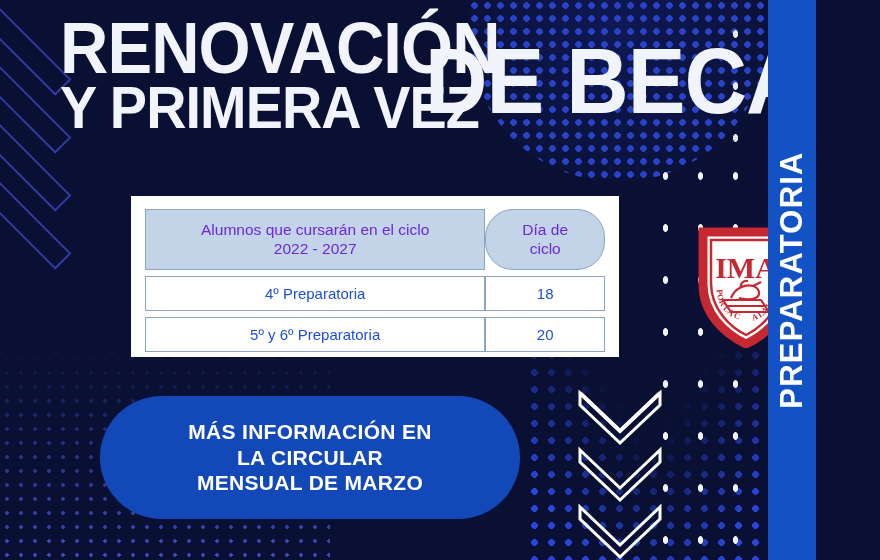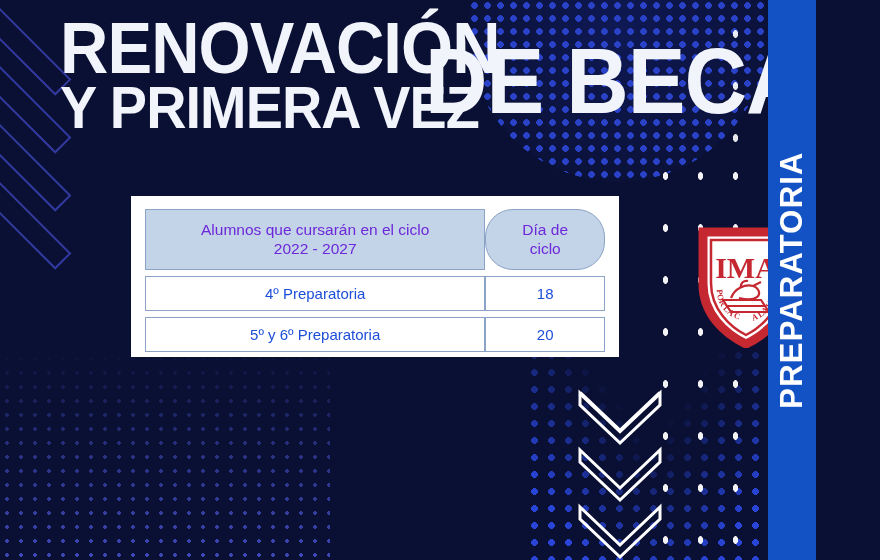--- a/index.html
+++ b/index.html
@@ -260,20 +260,27 @@
             <td class="row-gap" colspan="2"></td>
           </tr>
         <tr>
           <td class="td-cell">5º y 6º Preparatoria</td>
           <td class="td-cell">20</td>
         </tr>
       </tbody>
     </table>
   </div>
 
+  <div class="cta">
+    <div class="cta-text">
+      <span>MÁS INFORMACIÓN EN</span><br>
+      <span>LA CIRCULAR</span><br>
+      <span>MENSUAL DE MARZO</span>
+    </div>
+  </div>
 
   <div class="crest">
     <svg width="98" height="122" viewBox="0 0 98 122">
       <path d="M6 6 H92 V58 C92 88 70 108 49 118 C28 108 6 88 6 58 Z" fill="#ffffff" stroke="#c62832" stroke-width="9"></path>
       <path d="M14 14 H84 V57 C84 83 65 101 49 109 C33 101 14 83 14 57 Z" fill="#ffffff" stroke="#c62832" stroke-width="2.5"></path>
       <text x="49" y="52" text-anchor="middle" fill="#c62832" font-family="Liberation Serif, serif" font-weight="bold" font-size="30">IMA</text>
       <g stroke="#c62832" stroke-width="2.2" fill="none">
         <path d="M30 80 h38 l4 6 h-38 z" fill="#ffffff"></path>
         <path d="M30 80 l-4 -6 h38 l4 6"></path>
         <path d="M34 72 c4 -10 14 -14 22 -12 c6 2 8 8 4 11 c-5 4 -14 2 -18 1"></path>

